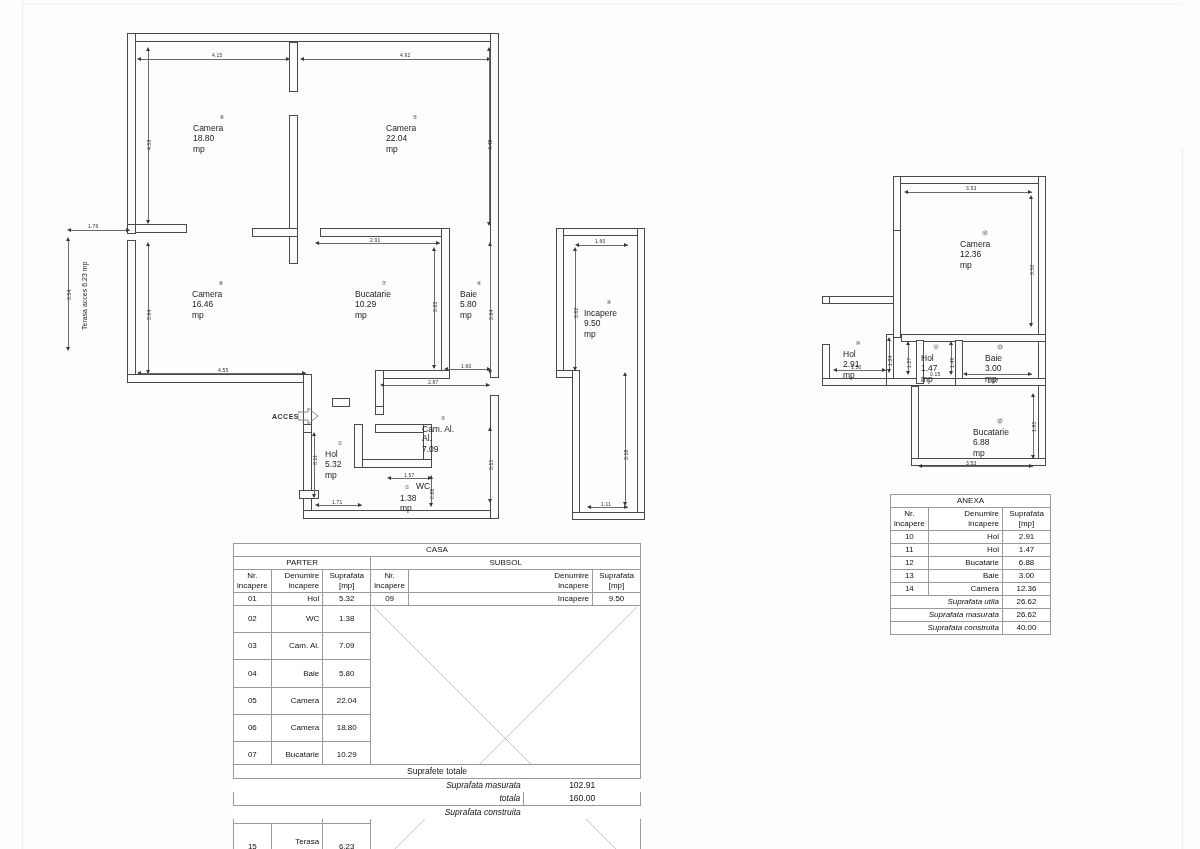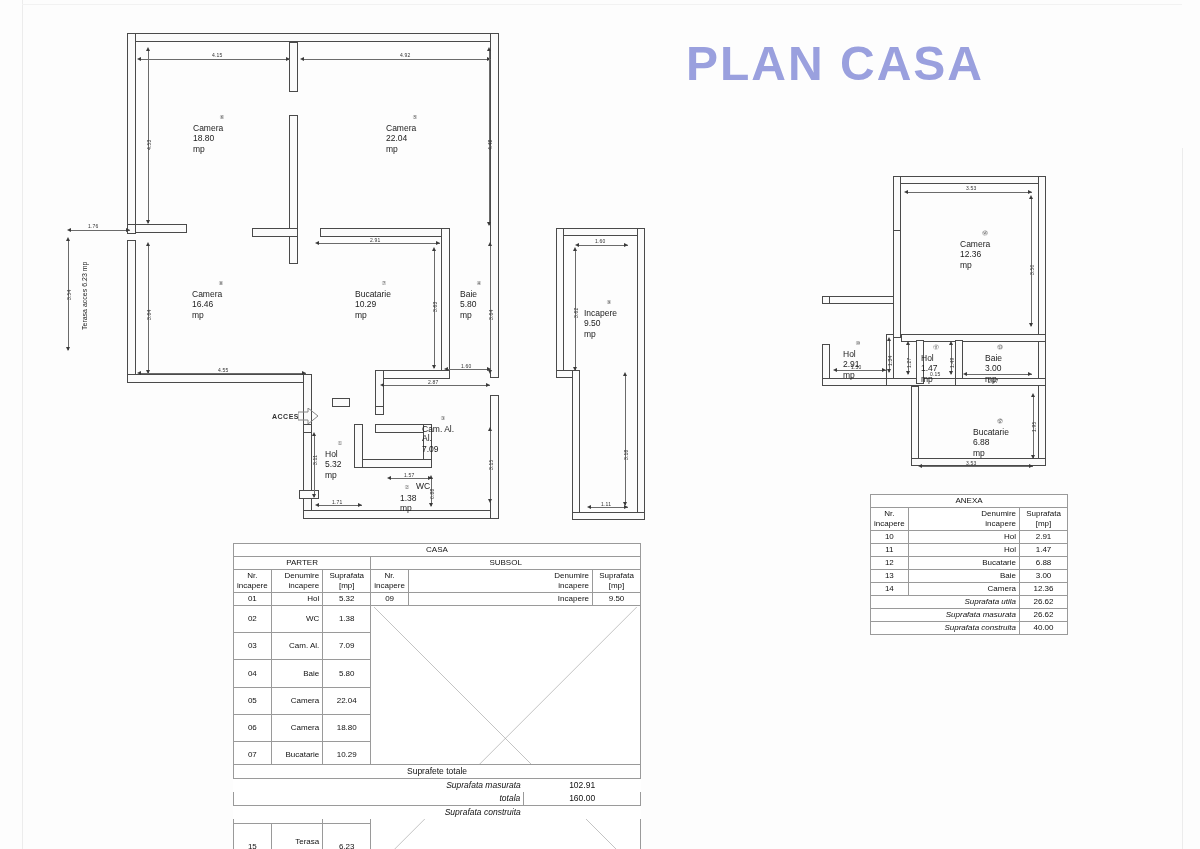--- a/index.html
+++ b/index.html
@@ -123,35 +123,34 @@
   .c-num { text-align: center; width: 34px; }
   .c-name { text-align: right; }
   .c-area { text-align: center; width: 48px; }
   .r-label { text-align: right; font-style: italic; }
   .r-val { text-align: center; }
   .nb { border: none !important; }
   .crossed { position: relative; background: #fff; }
   .crossed svg { display:block; width:100%; height:100%; }
 
   #table-casa { left: 233px; top: 543px; width: 408px; }
-  #table-anexa { left: 870px; top: 494px; width: 198px; }
+  #table-anexa { left: 890px; top: 494px; width: 161px; }
   #table-total { left: 233px; top: 764px; width: 408px; }
 
   #table-total td { font-size: 8.5px; line-height: 11px; }
 </style>
 </head>
 <body>
 
 <div id="page">
 
   <div class="page-edge-left"></div>
   <div class="page-edge-right"></div>
   <div class="page-edge-top"></div>
 
-  <div id="plan-title" style="color: rgb(154, 160, 222);">PLAN CASA</div>
 
   <div>
 
     <div class="wall" style="left:127px; top:33px;  width:372px; height:9px;"></div>
     <div class="wall" style="left:127px; top:33px;  width:9px;   height:200px;"></div>
     <div class="wall" style="left:490px; top:33px;  width:9px;   height:345px;"></div>
     <div class="wall" style="left:127px; top:224px; width:60px;  height:9px;"></div>
     <div class="wall" style="left:127px; top:224px; width:9px;   height:10px;"></div>
     <div class="wall" style="left:127px; top:240px; width:9px;   height:143px;"></div>
     <div class="wall" style="left:127px; top:374px; width:185px; height:9px;"></div>

